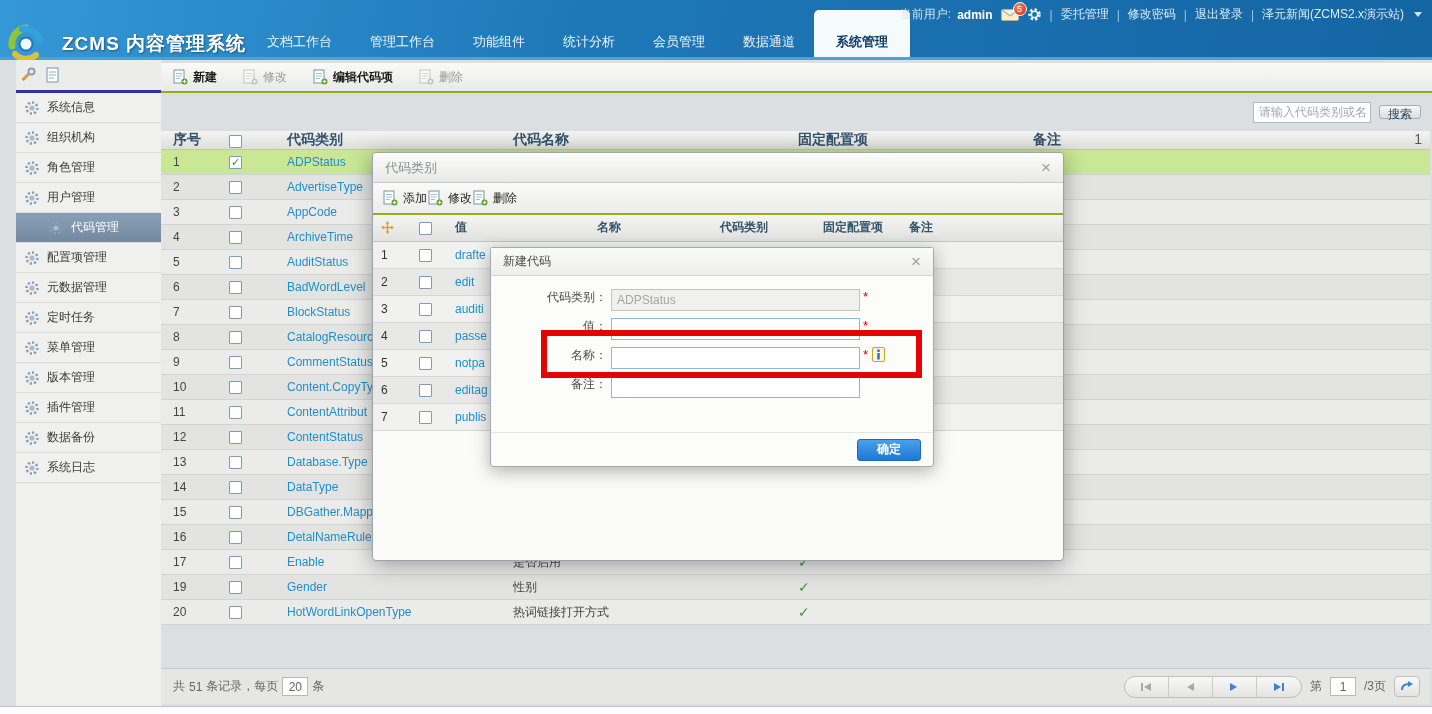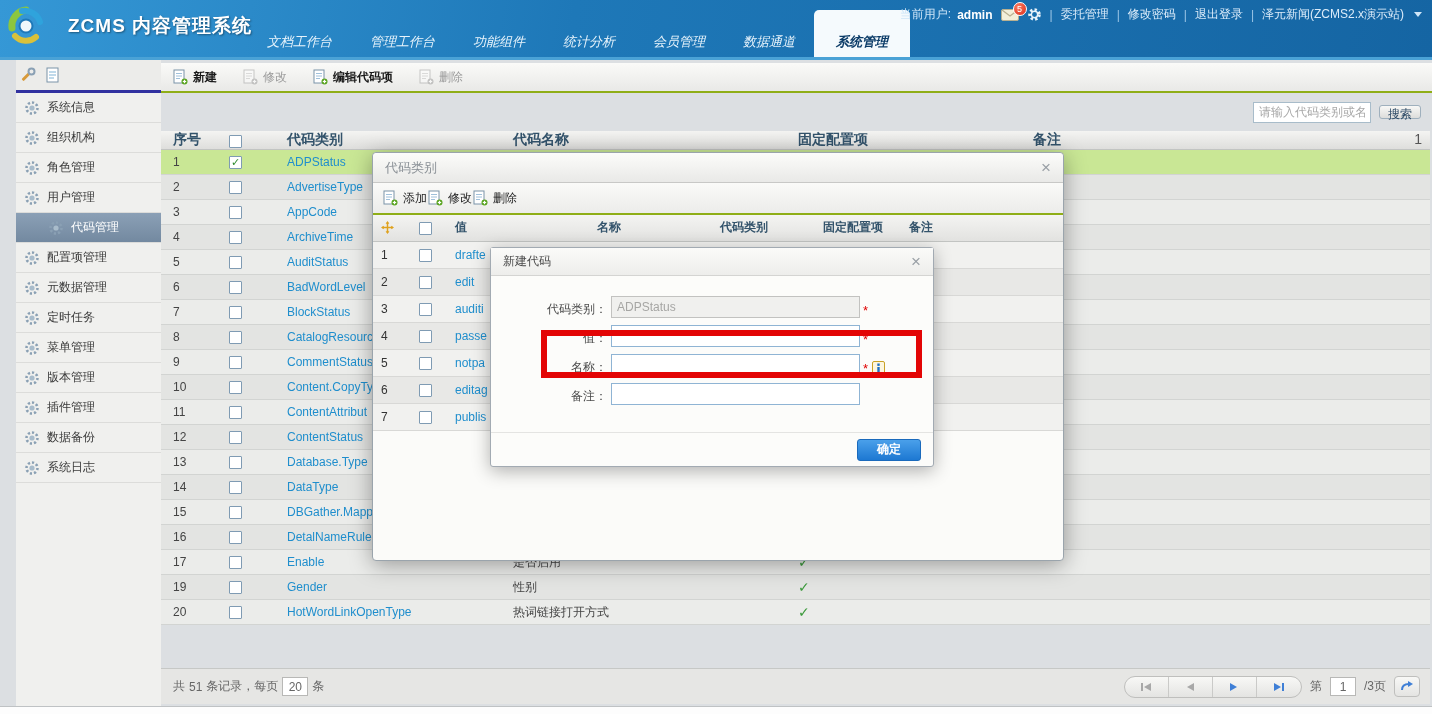--- a/index.html
+++ b/index.html
@@ -3,23 +3,23 @@
 <meta charset="utf-8">
 <style>
   * { margin:0; padding:0; box-sizing:border-box; }
   html,body { width:1432px; height:714px; overflow:hidden;
     font-family:"Liberation Sans","DejaVu Sans",sans-serif; font-size:12px; color:#333; background:#fff; }
   .page { position:relative; width:1432px; height:714px; background:#dcdfe2; }
 
   
   .topbar { position:absolute; left:0; top:0; width:1432px; height:60px;
     background:linear-gradient(100deg,#3598d6 0%,#1e78b8 40%,#1565a3 100%); border-bottom:3px solid #4aa2d6; }
-  .logo { position:absolute; left:6px; top:6px; display:flex; align-items:center; gap:22px; }
+  .logo { position:absolute; left:6px; top:24px; display:flex; align-items:center; gap:16px; }
   .logo-text { color:#fff; font-size:19px; font-weight:bold; text-shadow:1px 1px 2px rgba(0,0,0,.4); letter-spacing:1px; }
-  .nav { position:absolute; left:248px; bottom:0; display:flex; align-items:flex-end; height:27px;font-style:italic; }
+  .nav { position:absolute; left:248px; bottom:0; display:flex; align-items:flex-end; height:27px; }
   .nav-item { color:#e8f4fc; font-size:13px; padding:5px 19px 6px; cursor:pointer; white-space:nowrap; }
   .nav-item.active { background:#f5fafd; color:#0c3c68; font-weight:bold; border-radius:5px 5px 0 0; padding:23px 22px 6px; }
   .userbar { position:absolute; right:10px; top:6px; display:flex; align-items:center; gap:6px; color:#cfe6f8; font-size:12px; }
   .userbar b { color:#fff; }
   .userbar a { color:#dcecfa; text-decoration:none; }
   .sep { color:#9cc6e6; margin:0 2px; }
   .mail-wrap { position:relative; margin:0 2px; }
   .badge { position:absolute; right:-8px; top:-7px; min-width:14px; height:14px; background:radial-gradient(circle at 35% 30%,#ff7a5e,#d62b1a); border:1px solid #fff; border-radius:8px; color:#fff; font-size:9px; line-height:12px; text-align:center; padding:0 2px; }
   .caret-down { width:0; height:0; border-left:4px solid transparent; border-right:4px solid transparent; border-top:5px solid #cfe6f8; margin-left:4px; }
 
@@ -79,21 +79,21 @@
     background:linear-gradient(#f4f4f2,#e2e2e0); border-bottom:1px solid #c2c4c2; white-space:nowrap; }
   .grid2 td { height:27px; padding:0 0 0 8px; border-bottom:1px solid #d8d8d6; background:#f1f1ef; white-space:nowrap; overflow:hidden; }
   .grid2 tr:nth-child(even) td { background:#e8e8e6; }
 
   
   .dialog2 { position:absolute; left:490px; top:247px; width:444px; height:220px; background:#fcfcfa;
     border:1px solid #a2aab2; border-radius:3px; box-shadow:0 4px 18px rgba(0,0,0,.3); }
   .dlg2-title { height:28px; display:flex; align-items:center; justify-content:space-between; padding:0 12px;
     background:linear-gradient(#fbfbf9,#ededeb); border-bottom:1px solid #d4d4d2; color:#4a4a4a; font-size:12px; }
   .form { padding-top:13px; }
-  .form-row { display:flex; align-items:flex-end; height:29px; }
+  .form-row { display:flex; align-items:flex-start; height:29px; }
   .form-row label { width:120px; text-align:right; color:#4a4a4a; padding-right:4px; }
   .form-row input { width:249px; height:22px; border:1px solid #8fb4d4; background:#fff; padding:0 5px; font-size:12px; color:#444; }
   .form-row input:disabled { background:#f0f0ee; border-color:#c2c2c0; color:#a6a6a4; }
   .req { color:#e00000; margin-left:3px; font-size:13px; }
   .dlg2-footer { position:absolute; left:0; bottom:0; width:100%; height:34px; border-top:1px solid #e4e4e2; display:flex; align-items:center; justify-content:flex-end; padding-right:12px; }
   .btn-blue { width:64px; height:22px; background:linear-gradient(#4aa0ea,#1d78d2); border:1px solid #1a6abc; border-radius:3px; color:#fff; font-weight:bold; font-size:12px; cursor:pointer; }
 
   .redbox { position:absolute; left:541px; top:330px; width:381px; height:48px; border:6px solid #e30505; z-index:60; pointer-events:none; }
 
   svg { display:block; }

